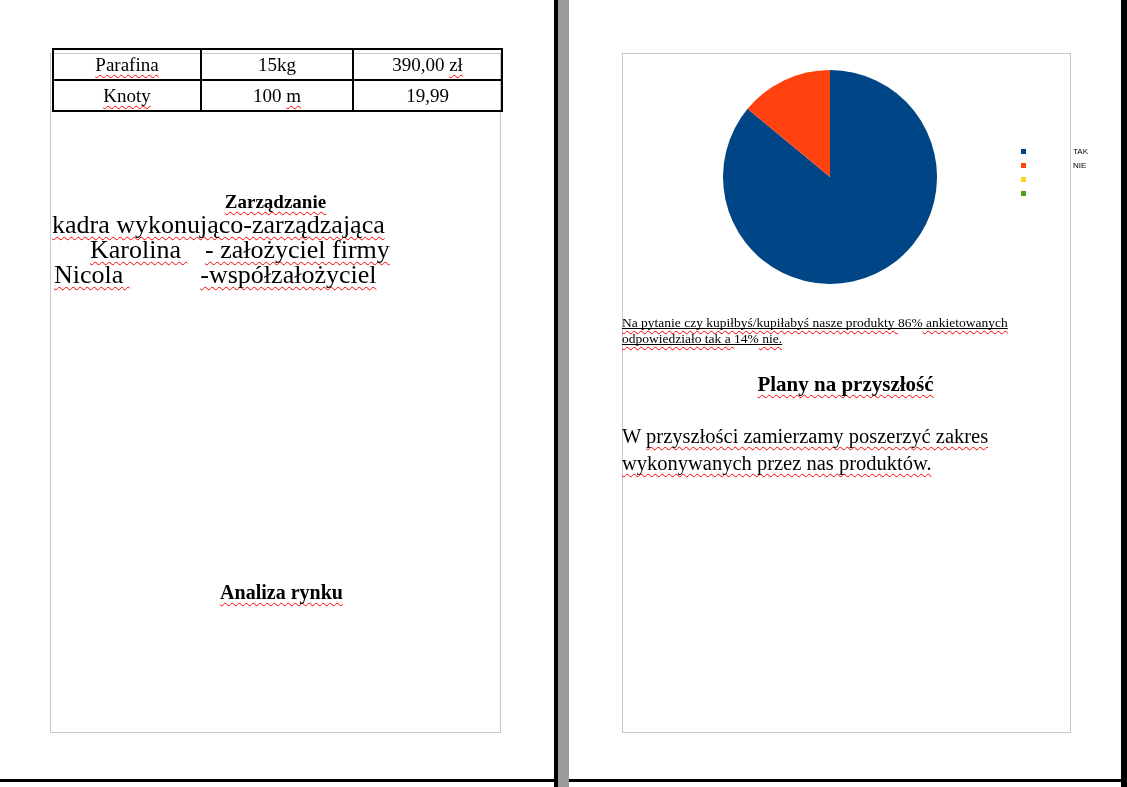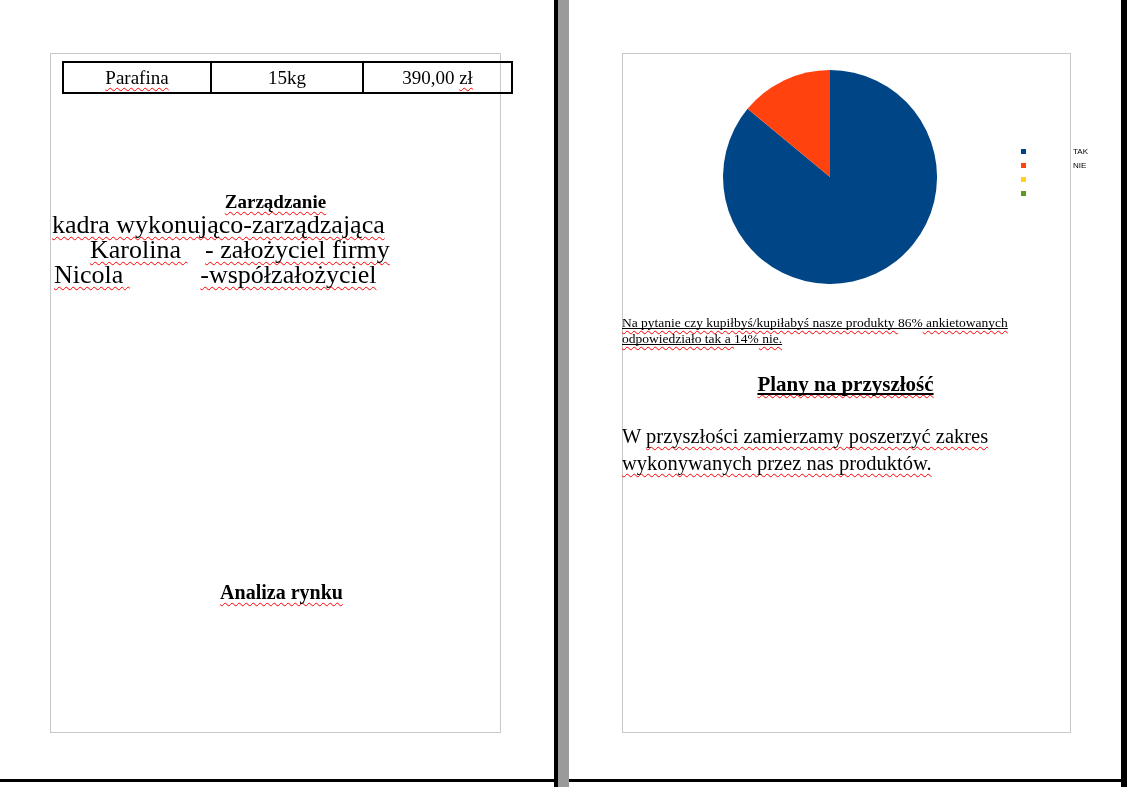--- a/index.html
+++ b/index.html
@@ -12,21 +12,21 @@
   #left-page{left:0;top:0;width:554px;height:779px;background:#fff;}
   #page-gap-black-left{left:554px;top:0;width:4px;height:787px;background:#000;}
   #page-gap-gray{left:558px;top:0;width:11px;height:787px;background:#9a9a9a;}
   #right-page{left:569px;top:0;width:552px;height:779px;background:#fff;}
   #right-edge-black{left:1121px;top:0;width:6px;height:787px;background:#000;}
   #pages-bottom-line{left:0;top:779px;width:1127px;height:3px;background:#000;}
   .text-boundary{border:1px solid #c8c8c8;}
   #left-text-boundary{left:50px;top:53px;width:449px;height:678px;}
   #right-text-boundary{left:622px;top:53px;width:447px;height:678px;}
   
-  #price-table{left:52px;top:61px;border-collapse:collapse;table-layout:fixed;margin-left:10px;}
+  #price-table{left:52px;top:48px;border-collapse:collapse;table-layout:fixed;}
   #price-table td{
     border:2px solid #000;height:29px;text-align:center;vertical-align:middle;
     font-size:19px;padding:0;
   }
   
   .sq{
     text-decoration-line:underline;text-decoration-style:wavy;
     text-decoration-color:#ff0000;text-decoration-thickness:1px;
     text-underline-offset:3px;text-decoration-skip-ink:none;
   }
@@ -38,21 +38,21 @@
   #line-kadra{left:52px;top:199px;}
   #line-karolina{left:52px;top:224px;padding-left:38px;}
   #line-nicola{left:54px;top:249px;}
   #heading-market{left:56px;top:581px;width:451px;font-size:20px;}
   
   #pie-chart{left:723px;top:70px;}
   #chart-legend{left:1021px;top:144px;font-family:"Liberation Sans","DejaVu Sans",sans-serif;font-size:8px;}
   .legend-row{height:14px;display:flex;align-items:center;gap:43px;}
   .legend-swatch{width:5px;height:5px;margin-right:4px;flex:0 0 auto;}
   #survey-text{left:622px;top:315px;width:452px;font-size:13.5px;line-height:16px;text-decoration:underline;}
-  #heading-plans{left:622px;top:372px;width:447px;font-size:21px;text-decoration:underline;}
+  #heading-plans{left:622px;top:372px;width:447px;font-size:21px;}
   #plans-text{left:622px;top:423px;width:458px;font-size:20.5px;line-height:27px;}
 </style>
 </head>
 <body>
 
 <div class="abs" id="left-page"></div>
 <div class="abs" id="right-page"></div>
 <div class="abs" id="pages-bottom-line"></div>
 <div class="abs" id="page-gap-black-left"></div>
 <div class="abs" id="page-gap-gray"></div>
@@ -64,20 +64,25 @@
   <colgroup>
       <col style="width:148px">
       <col style="width:152px">
       <col style="width:149px">
     </colgroup>
   <tbody>
       <tr>
         <td><span class="sq">Parafina</span></td>
         <td><span>15kg</span></td>
         <td><span>390,00 </span><span class="sq">zł</span></td>
+      </tr>
+      <tr>
+        <td><span class="sq">Knoty</span></td>
+        <td><span>100 </span><span class="sq">m</span></td>
+        <td><span>19,99</span></td>
       </tr>
     </tbody>
 </table>
 
 <div class="abs heading" id="heading-management"><span class="sq">Zarządzanie</span></div>
 
 <div class="abs doc-line" id="line-kadra"><span class="sq">kadra wykonująco-zarządzająca</span></div>
 <div class="abs doc-line" id="line-karolina"><span class="sq">Karolina</span><span class="sq gap" style="width: 24px;">&nbsp;</span><span class="sq">- założyciel firmy</span></div>
 <div class="abs doc-line" id="line-nicola"><span class="sq">Nicola</span><span class="sq gap" style="width: 77px;">&nbsp;</span><span class="sq">-współzałożyciel</span></div>
 

